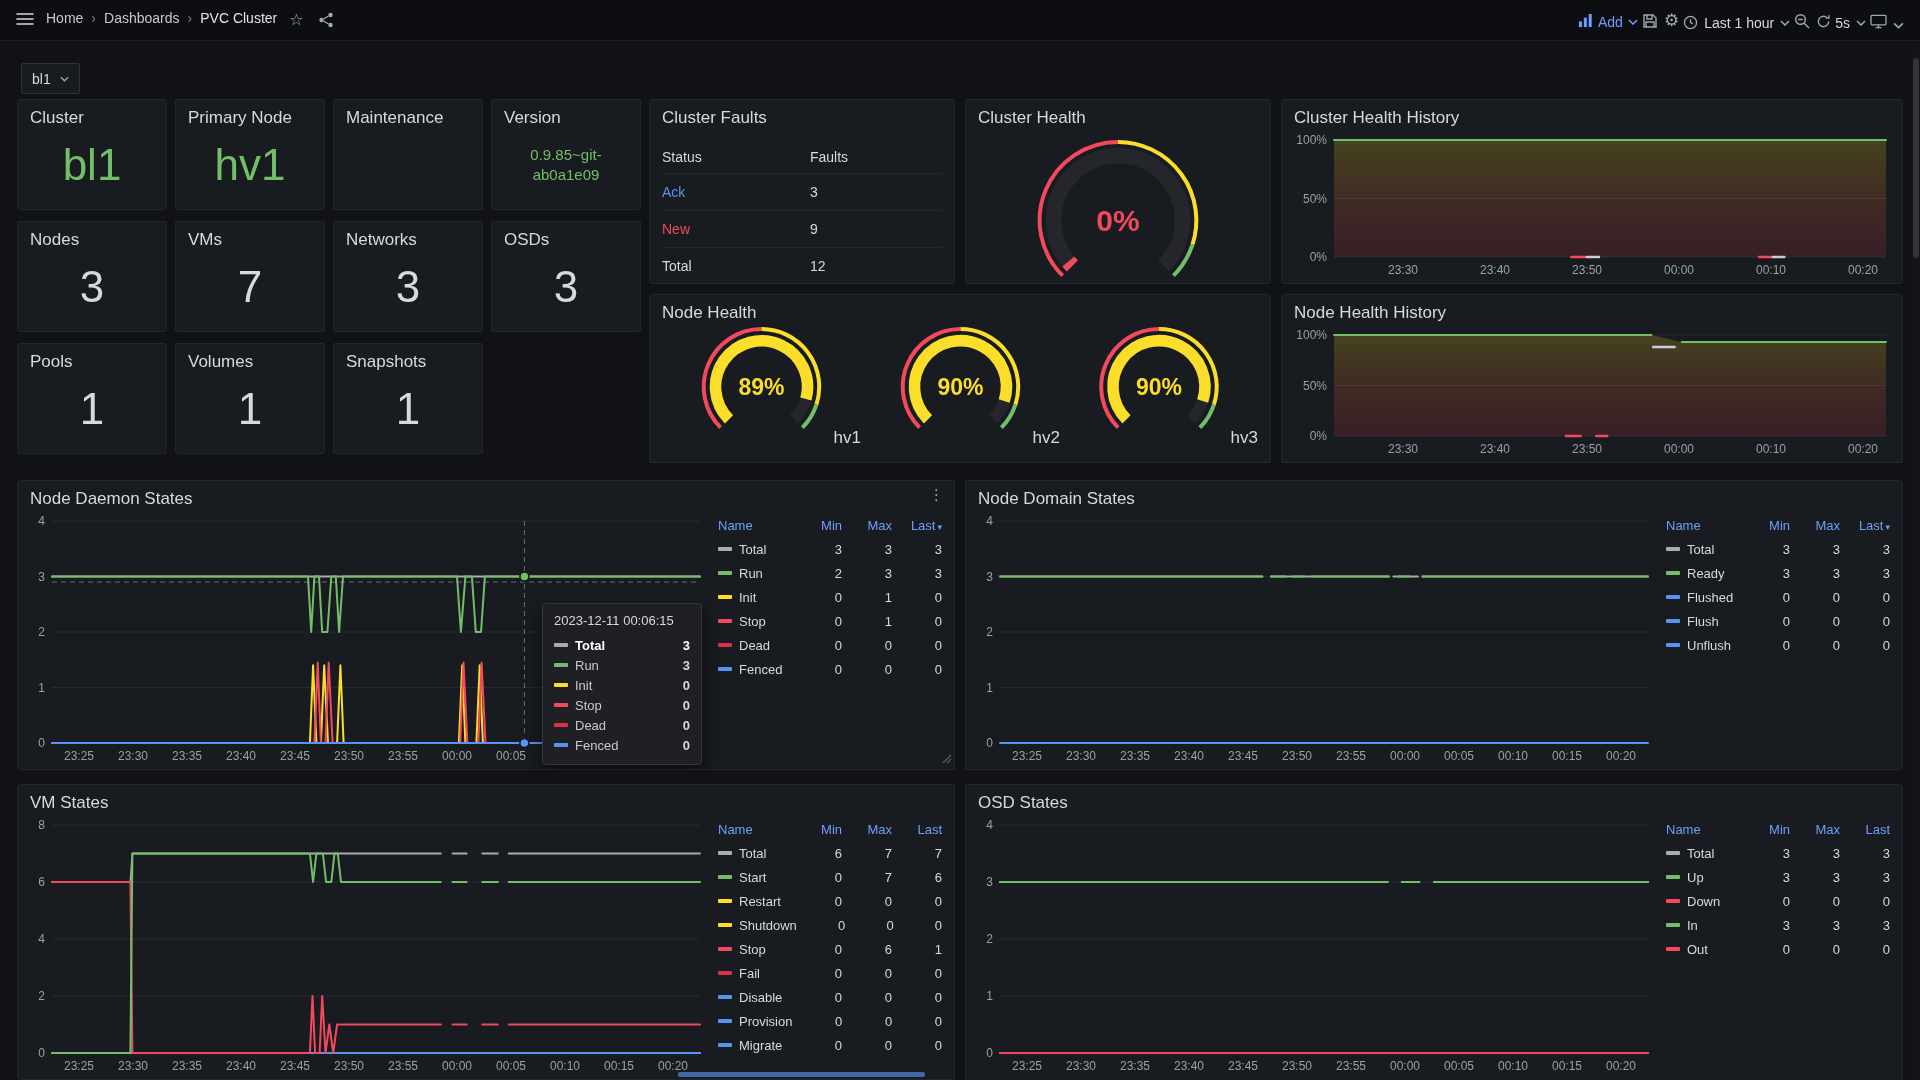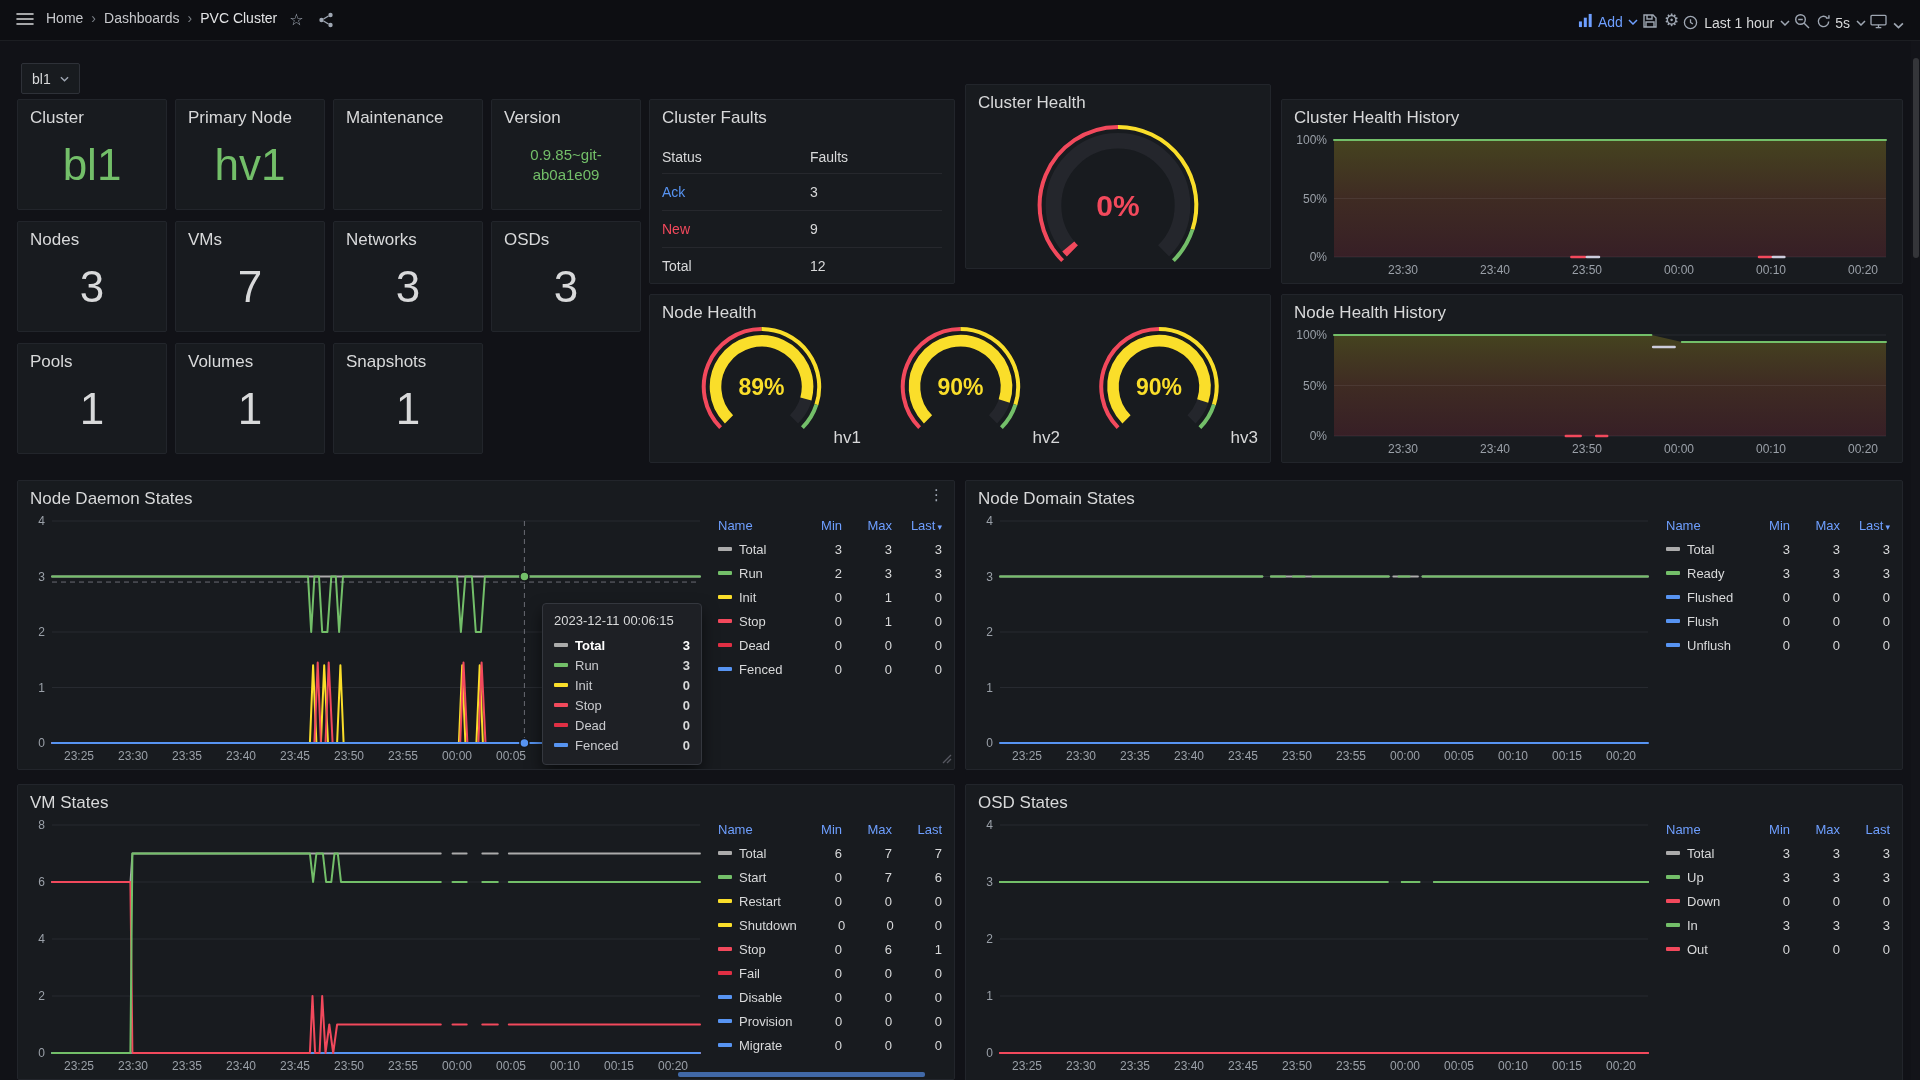--- a/index.html
+++ b/index.html
@@ -36,21 +36,21 @@
 .stat-value{position:absolute;top:28px;left:8px;right:8px;bottom:8px;display:flex;align-items:center;justify-content:center;font-weight:500;font-size:44px;text-align:center}
 .stat-value.small{font-size:15px;line-height:1.3;font-weight:500}
 
 
 #p-faults{left:649px;top:99px;width:306px;height:185px}
 .faults-table{position:absolute;top:40px;left:12px;right:12px}
 .ft-row{display:grid;grid-template-columns:148px 1fr;height:37px;align-items:center;border-top:1px solid rgba(204,204,220,0.08);font-size:14px}
 .ft-head{border-top:none;height:33px;font-weight:400;color:#d8d9da}
 
 
-#p-chealth{left:965px;top:84px;width:306px;height:185px}
+#p-chealth{left:965px;top:99px;width:306px;height:185px}
 #p-chealth .gauge-svg{position:absolute;top:38px;left:12px;right:12px;height:141px}
 #p-nodehealth{left:649px;top:294px;width:622px;height:169px}
 .gauge-row{position:absolute;top:30px;left:12px;right:12px;bottom:4px;display:flex}
 .gauge-cell{flex:1;display:flex;flex-direction:column;align-items:flex-end}
 .gauge-cell .gauge-svg{width:100%;height:104px;position:relative}
 .gauge-label{font-size:17px;color:#d8d9da;margin-top:-1px}
 
 
 #p-chh{left:1281px;top:99px;width:622px;height:185px}
 #p-nhh{left:1281px;top:294px;width:622px;height:169px}

